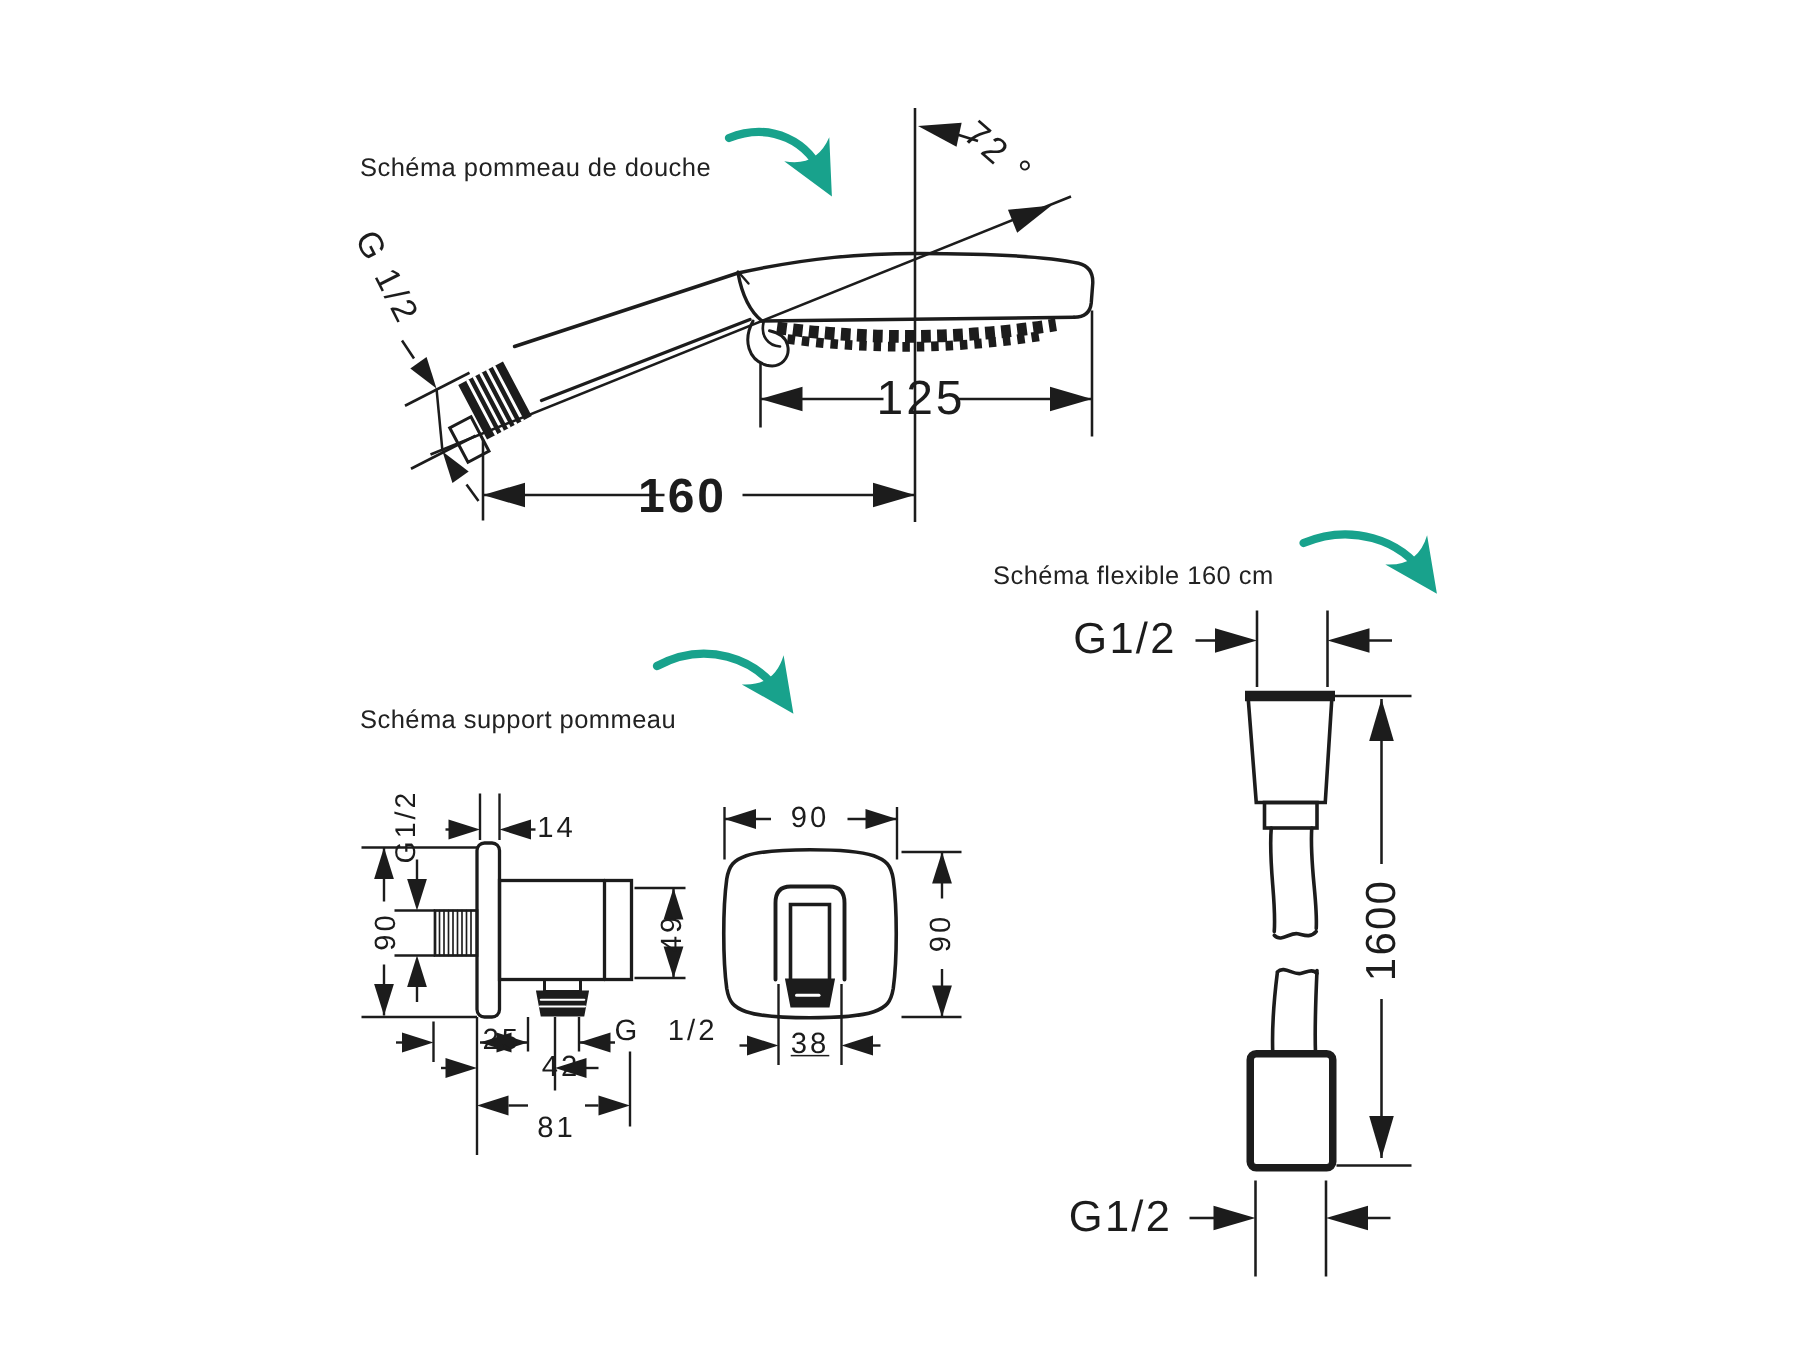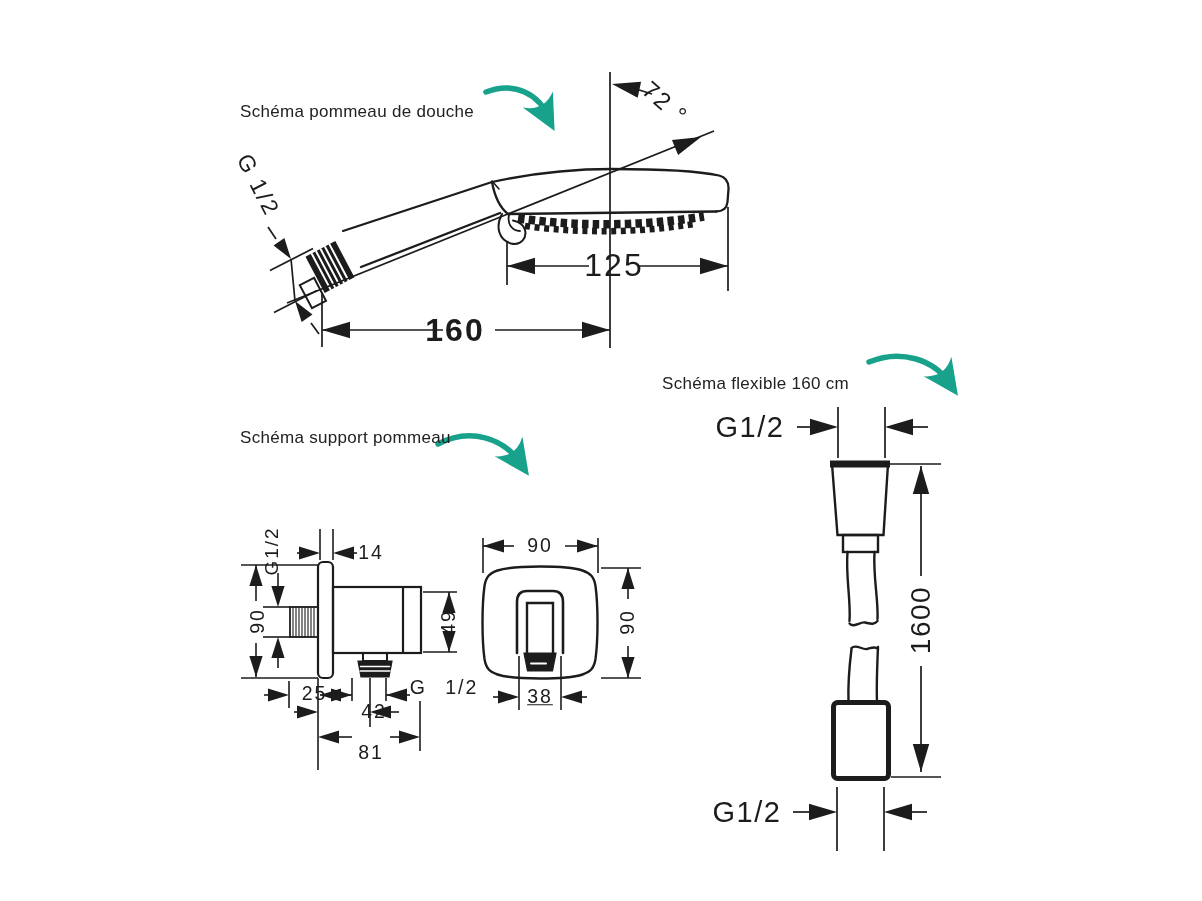--- a/index.html
+++ b/index.html
@@ -234,33 +234,33 @@
         <use href="#gah" fill="#18A28C" transform="translate(527,473) rotate(55) scale(1.7)"></use>
       </g>
       <g>
         <path d="M869,362 C900,349 934,359 950,384" stroke="#18A28C" stroke-width="5.5" fill="none" stroke-linecap="round"></path>
         <use href="#gah" fill="#18A28C" transform="translate(956,393) rotate(55) scale(1.7)"></use>
       </g>
     </g>
   </svg>
 
   <span class="lbl title" style="left:240px;top:103px;">Schéma pommeau de douche</span>
-  <span class="lbl title" style="left:240px;top:429px;">Schéma support pommeau</span>
+  <span class="lbl title" style="left:240px;top:471px;">Schéma support pommeau</span>
   <span class="lbl title" style="left:662px;top:375px;">Schéma flexible 160 cm</span>
 
   <span class="lbl d25 rot41" style="left:665px;top:103px;font-size:24px;">72 °</span>
   <span class="lbl d25 rot63" style="left:258px;top:185px;font-size:23px;">G 1/2</span>
   <span class="lbl d25" style="left:614px;top:265px;">125</span>
   <span class="lbl d25" style="left:455px;top:330px;font-weight:bold;">160</span>
 
   <span class="lbl d19 rot90" style="left:271px;top:551px;font-size:19px;">G1/2</span>
   <span class="lbl d19" style="left:371px;top:553px;">14</span>
   <span class="lbl d19 rot90" style="left:258px;top:621px;">90</span>
   <span class="lbl d19 rot90" style="left:449px;top:622px;">49</span>
-  <span class="lbl d19" style="left:292px;top:694px;padding-left:45px;">25</span>
+  <span class="lbl d19" style="left:312px;top:694px;padding-left:45px;">25</span>
   <span class="lbl d19" style="left:346px;top:712px;margin-left:28px;">42</span>
   <span class="lbl d19" style="left:371px;top:753px;">81</span>
   <span class="lbl d19 wsp" style="left:444px;top:688px;">G 1/2</span>
 
   <span class="lbl d19" style="left:540px;top:546px;">90</span>
   <span class="lbl d19 rot90" style="left:628px;top:622px;">90</span>
   <span class="lbl d19" style="left:540px;top:697px;text-decoration:underline;">38</span>
 
   <span class="lbl d29" style="left:750px;top:427px;">G1/2</span>
   <span class="lbl rot90b" style="left:921px;top:620px;">1600</span>

